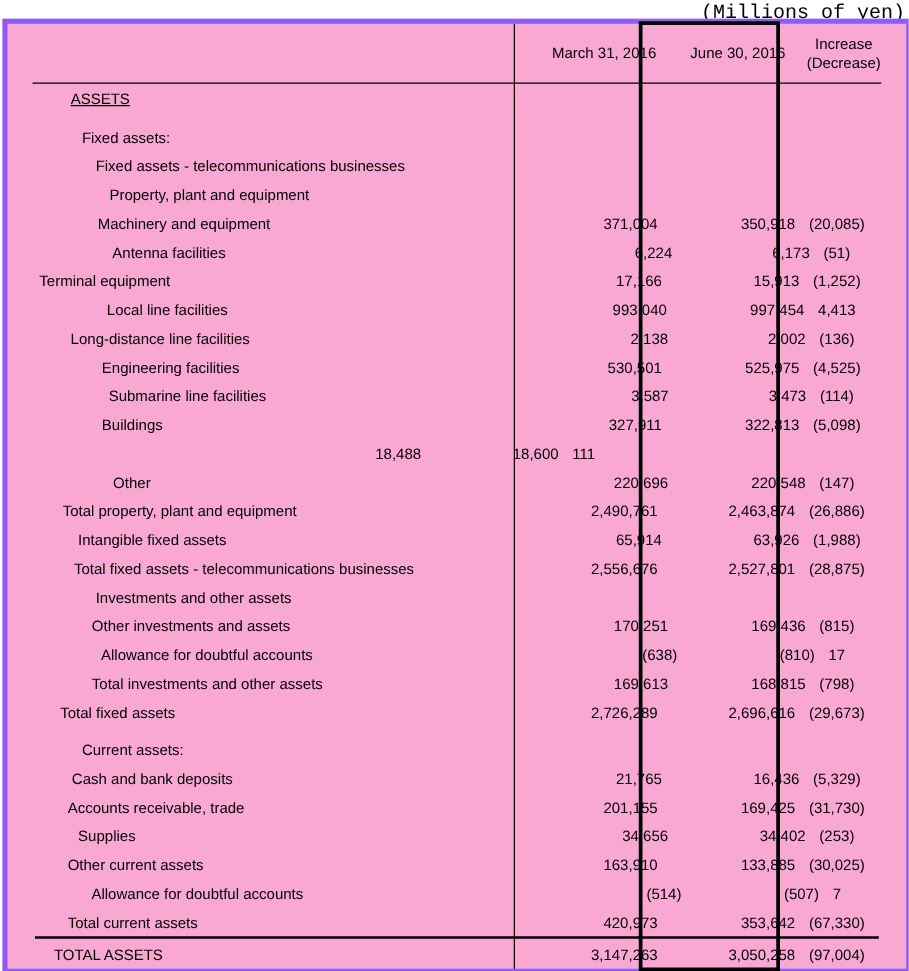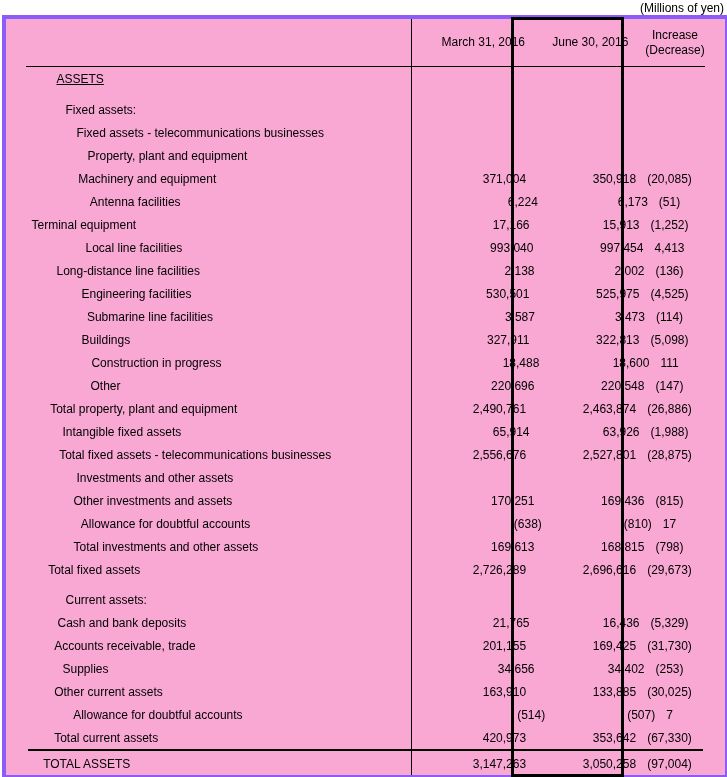--- a/index.html
+++ b/index.html
@@ -6,21 +6,22 @@
   .page{
     position:relative;
     width:727px;height:777px;
     background:#ffffff;
     font-family:"Liberation Sans", sans-serif;
     color:#000;
     overflow:hidden;
   }
   .caption{
     position:absolute;top:1px;right:3px;
-    font-size:12px;
+    font-size:16px;
+    font-family:Liberation Mono, monospace;
   }
   .bs-table{
     position:absolute;left:2px;top:15px;
     width:719px;height:756px;
     border:4px solid #8b5cf6;
     display:flex;flex-direction:column;
     background:#f9a8d4;
     align-items:center;
   }
   
@@ -160,21 +161,20 @@
         <div class="num c-j" style="box-sizing: border-box;">3,473</div>
         <div class="num c-i" style="box-sizing: border-box;">(114)</div>
       </div>
       <div class="row">
         <div class="lbl c-label" style="padding-left: 50px; box-sizing: border-box;"><span>Buildings</span></div>
         <div class="num c-m" style="box-sizing: border-box;">327,911</div>
         <div class="num c-j" style="box-sizing: border-box;">322,813</div>
         <div class="num c-i" style="box-sizing: border-box;">(5,098)</div>
       </div>
       <div class="row">
-        <div class="lbl c-label" style="padding-left: 50px; box-sizing: border-box;"><span>Construction in progress</span></div>
         <div class="num c-m" style="box-sizing: border-box;">18,488</div>
         <div class="num c-j" style="box-sizing: border-box;">18,600</div>
         <div class="num c-i" style="box-sizing: border-box;">111</div>
       </div>
       <div class="row">
         <div class="lbl c-label" style="padding-left: 54px; box-sizing: border-box;"><span>Other</span></div>
         <div class="num c-m" style="box-sizing: border-box;">220,696</div>
         <div class="num c-j" style="box-sizing: border-box;">220,548</div>
         <div class="num c-i" style="box-sizing: border-box;">(147)</div>
       </div>

